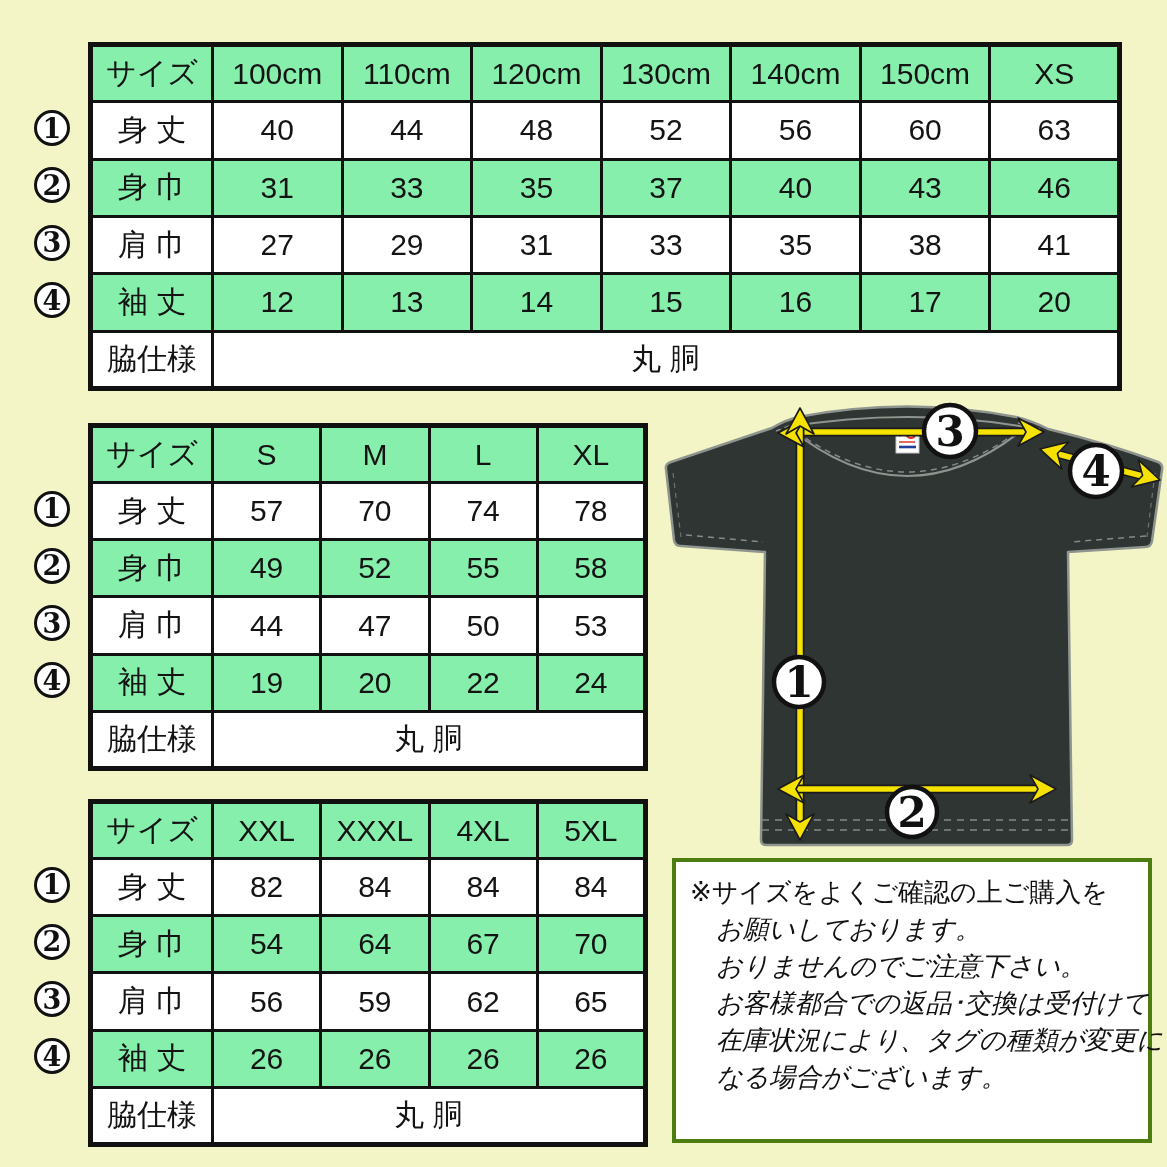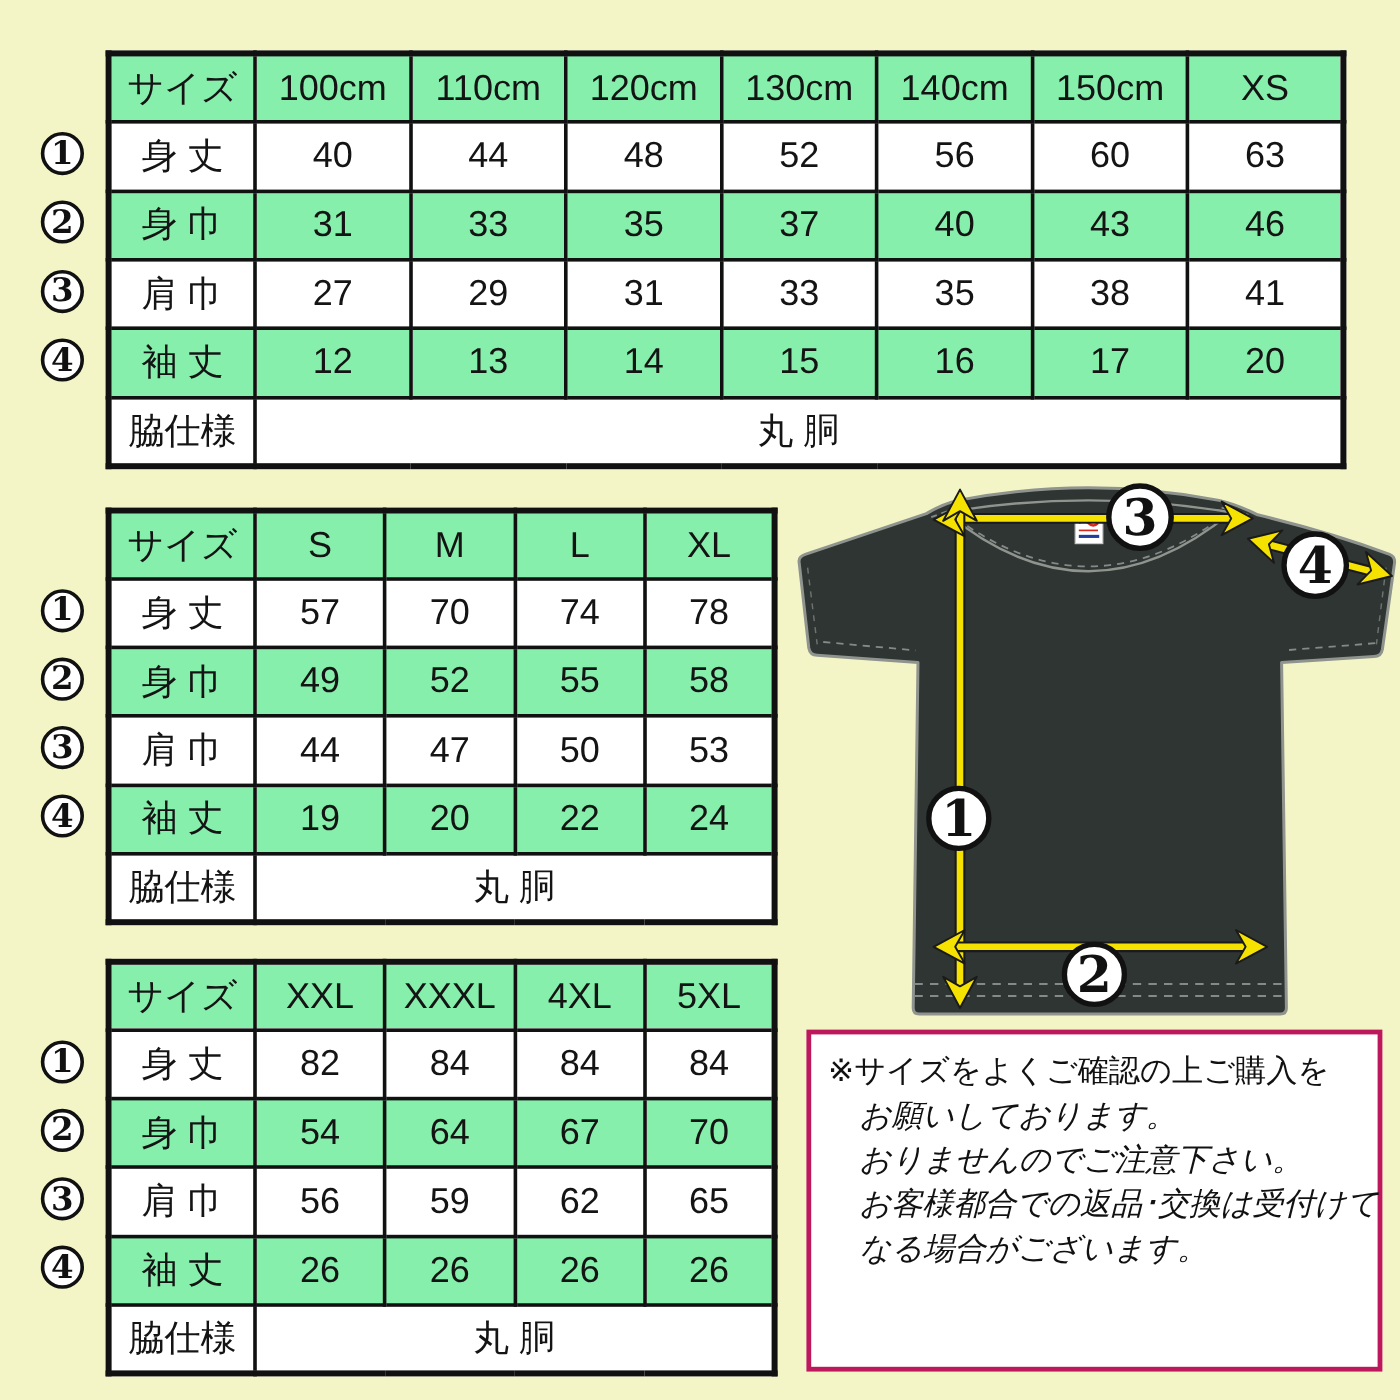--- a/index.html
+++ b/index.html
@@ -10,21 +10,21 @@
              border:5px solid #111;background:#fff;}
   .tbl td{border:3px solid #111;text-align:center;vertical-align:middle;
           font-size:30px;color:#141414;padding:0;overflow:hidden;}
   .tbl tr.gray td{background:#86efac;}
   .circ{position:absolute;width:36px;height:36px;background:#fff;border:3px solid #111;
         border-radius:50%;display:flex;align-items:center;justify-content:center;
         font-family:"DejaVu Serif","Liberation Serif",serif;font-weight:700;
         font-size:27px;color:#111;box-sizing:border-box;}
   .shirt{position:absolute;left:655px;top:392px;}
   .note{position:absolute;left:672px;top:858px;width:480px;height:285px;background:#fff;
-        border:4px solid #be185d;box-sizing:border-box;padding:12px 10px 0 14px;}
+        border:4px solid #4d7c0f;box-sizing:border-box;padding:12px 10px 0 14px;}
   .note .line{font-size:26px;line-height:37px;color:#111;white-space:nowrap;}
   .note .line.ind{padding-left:26px;font-style:italic;}
   svg text.badge{font-family:"DejaVu Serif","Liberation Serif",serif;font-weight:700;
                  font-size:42px;fill:#111;text-anchor:middle;}
 </style>
 </head>
 <body>
 
 <div id="canvas">
 
@@ -88,20 +88,21 @@
       <text class="badge" x="1096" y="486">4</text>
     </g>
   </svg>
 
   <div class="note">
     <div id="note-lines">
         <div class="line">※サイズをよくご確認の上ご購入を</div>
         <div class="line ind">お願いしております。</div>
         <div class="line ind">おりませんのでご注意下さい。</div>
         <div class="line ind">お客様都合での返品･交換は受付けて</div>
+        <div class="line ind">在庫状況により、タグの種類が変更に</div>
         <div class="line ind">なる場合がございます。</div>
       </div>
   </div>
 
 <div class="tbl" style="left: 88px; top: 42px; width: 1034px; height: 344px;">
       <table>
         <colgroup>
           <col style="width:122px">
           <col>
           <col>

